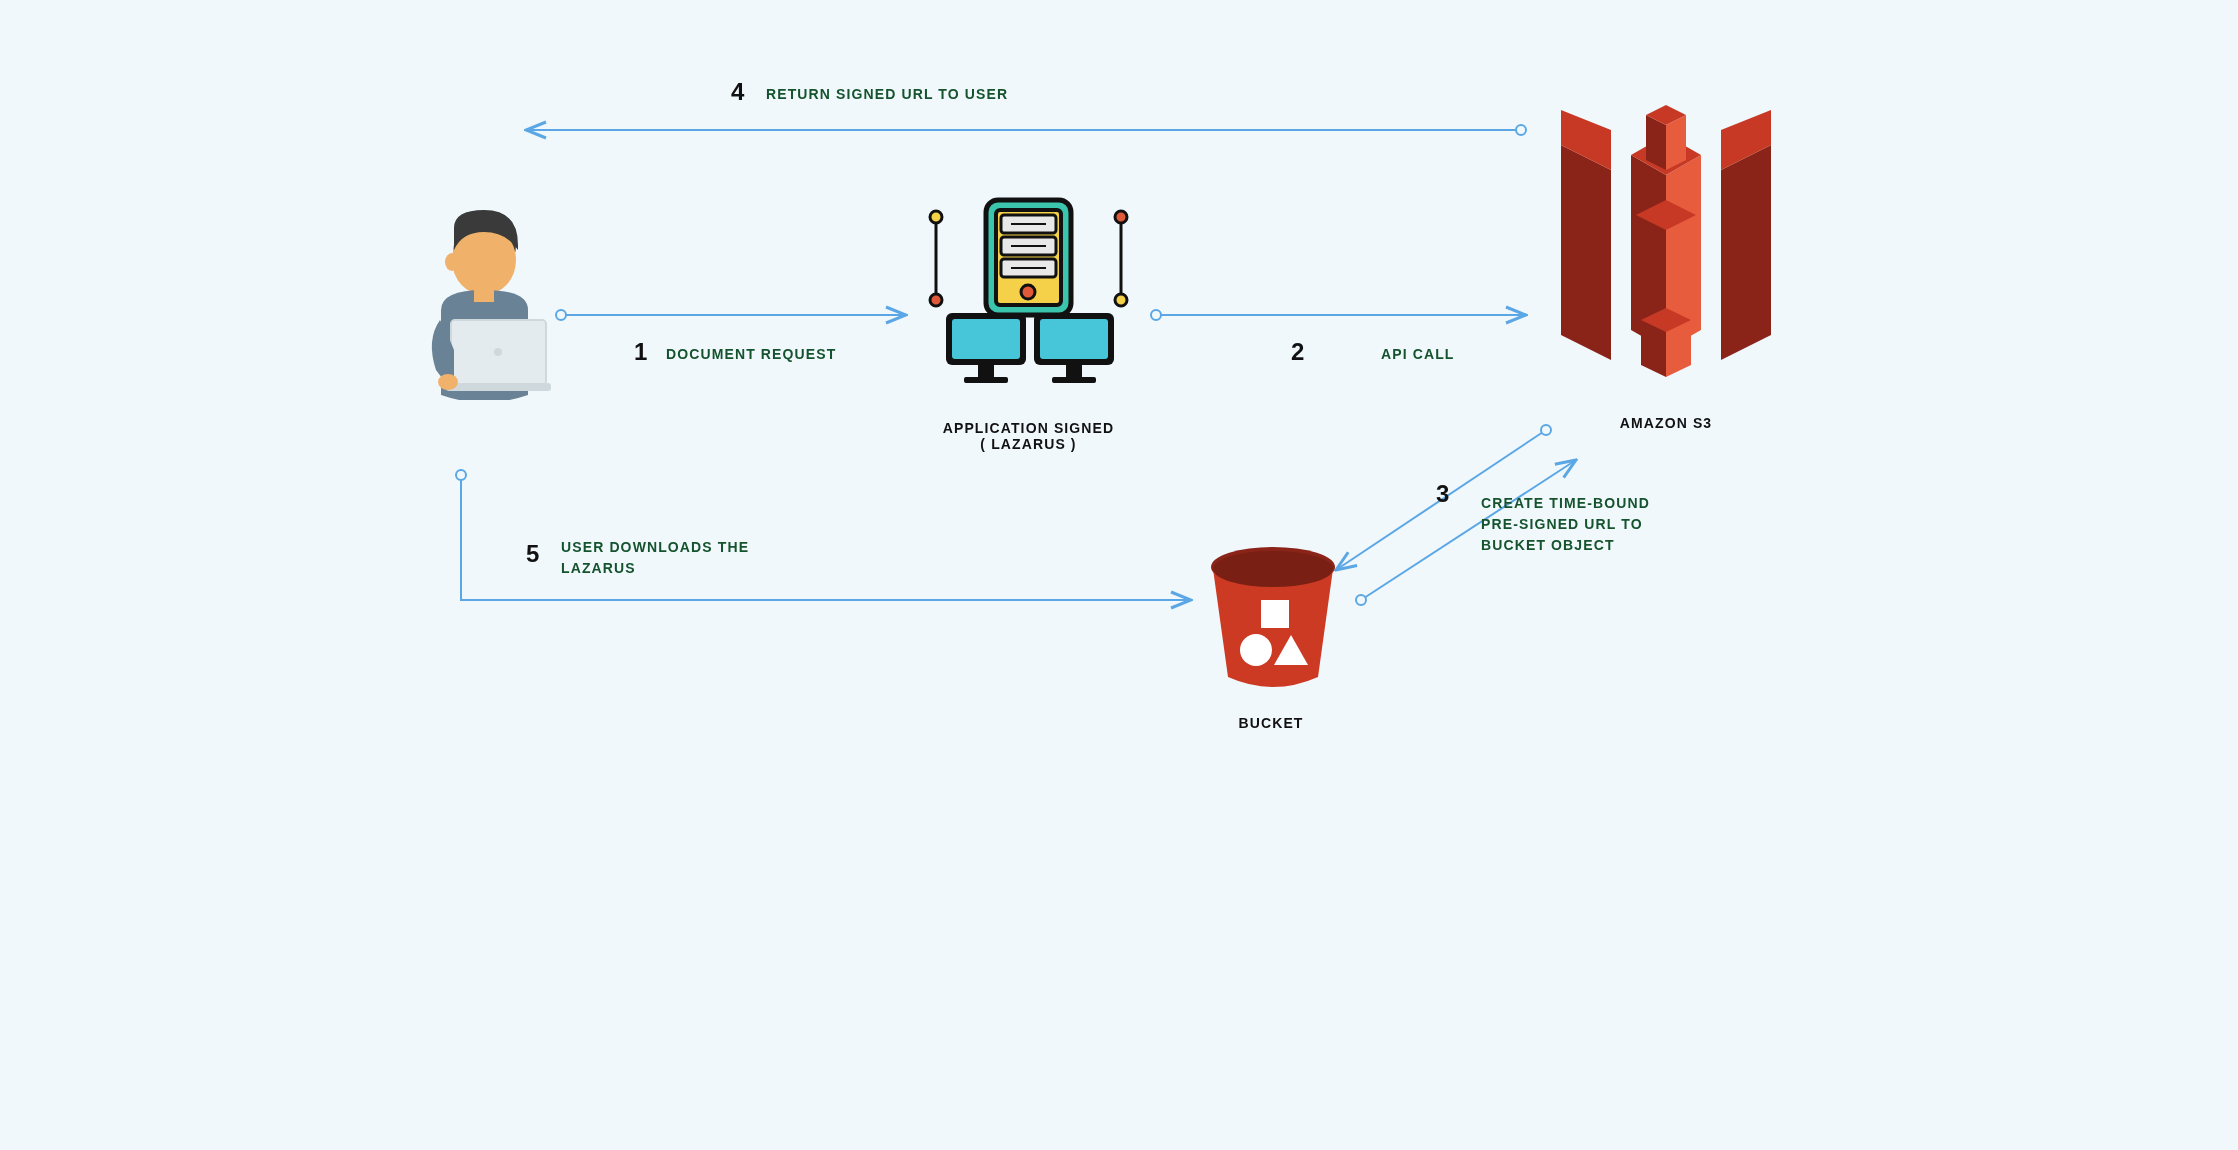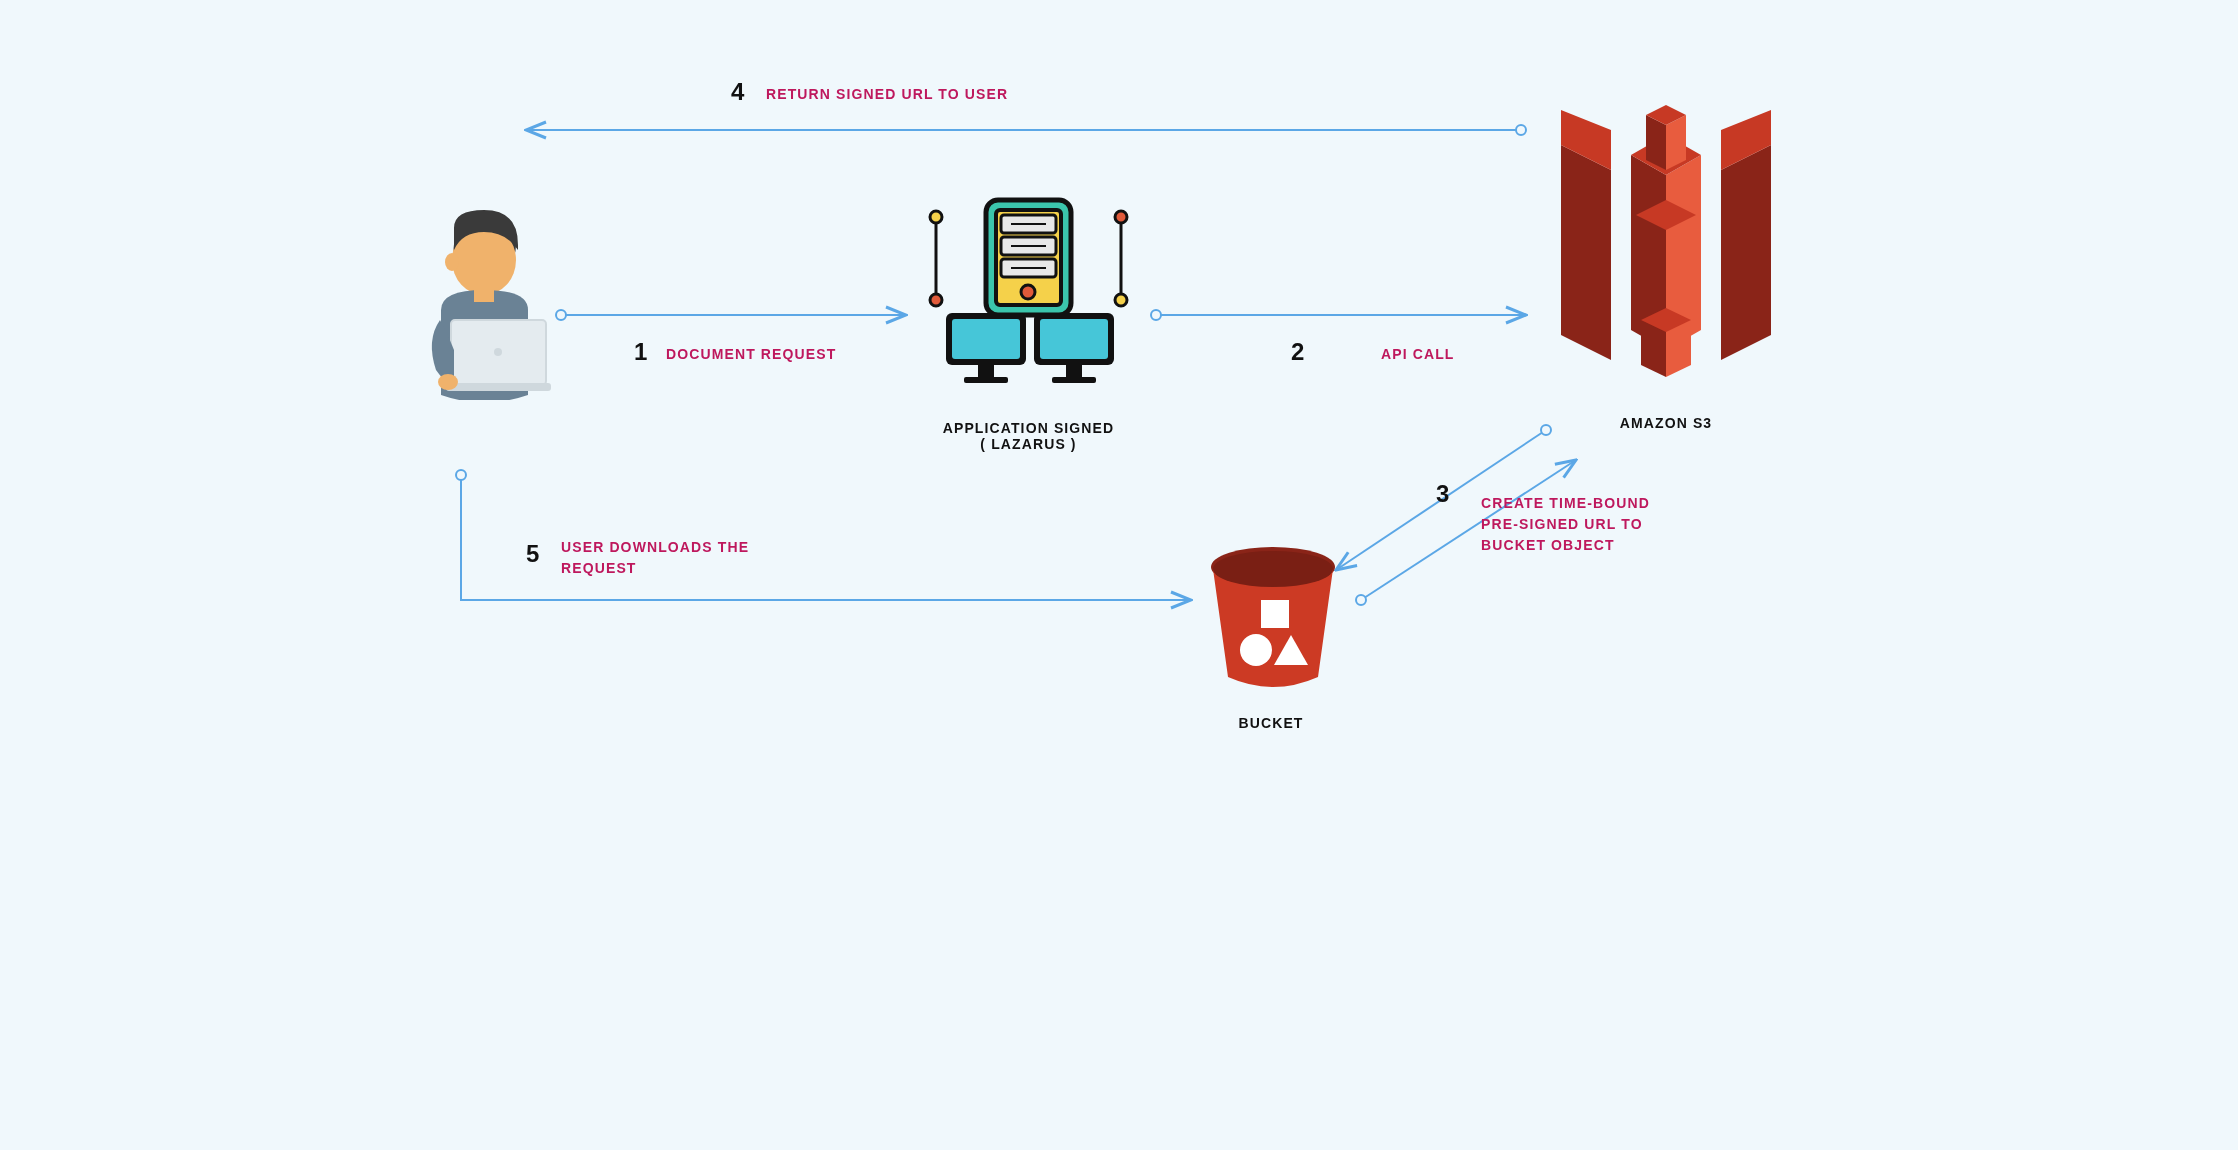--- a/index.html
+++ b/index.html
@@ -28,21 +28,21 @@
     position: absolute;
     font-size: 24px;
     font-weight: 700;
     color: #111;
   }
   .step-label {
     position: absolute;
     font-size: 14px;
     font-weight: 600;
     letter-spacing: 0.08em;
-    color: #be185d;
+    color: #14532d;
   }
   .node-icon { position: absolute; }
   svg.flow { position: absolute; top: 0; left: 0; }
 </style>
 </head>
 <body>
 
 <div class="canvas">
 
   <svg class="flow" width="1536" height="790">
@@ -182,16 +182,16 @@
   <div class="step-num" style="left:1085px; top:480px;">3</div>
   <div class="step-label" style="left:1130px; top:493px; line-height:1.5;">
     <div>CREATE TIME-BOUND</div>
     <div>PRE-SIGNED URL TO</div>
     <div>BUCKET OBJECT</div>
   </div>
 
   <div class="step-num" style="left:175px; top:540px;">5</div>
   <div class="step-label" style="left:210px; top:537px; line-height:1.5;">
     <div>USER DOWNLOADS THE</div>
-    <div>REQUEST</div>
+    <div>LAZARUS</div>
   </div>
 
 </div>
 
 </body></html>

